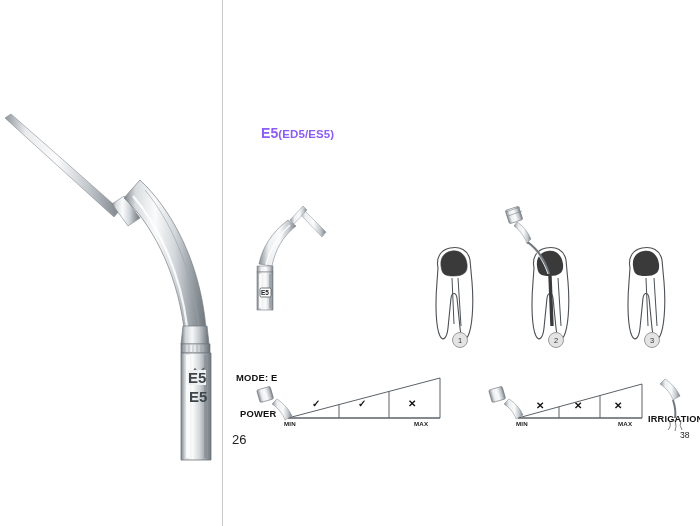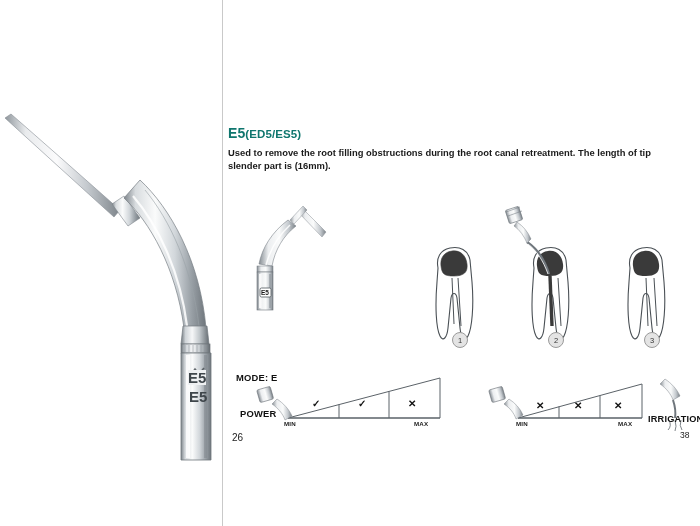--- a/index.html
+++ b/index.html
@@ -18,21 +18,21 @@
   
   .vdivider {
     position: absolute;
     left: 222px; top: 0; width: 1px; height: 526px;
     background: #c9c9c9;
   }
   
   .bigtip { position: absolute; left: 0; top: 100px; width: 222px; height: 360px; }
   
   .right { position: absolute; left: 228px; top: 126px; width: 466px; }
-  .title { font-size: 12.5px; color: #0f766e; line-height: 1.1; font-weight: 700; letter-spacing: .1px; }
+  .title { font-size: 12.5px; color: #8b5cf6; line-height: 1.1; font-weight: 700; letter-spacing: .1px; margin-left: 33px; }
   .title .code { font-size: 14px; font-weight: 700; }
   .title .alt { font-size: 11.5px; font-weight: 700; }
   .desc {
     margin-top: 4px;
     font-size: 9.4px; color: #1a1a1a; line-height: 1.42;
     width: 452px; font-weight: 600;
   }
   
   .figures { position: absolute; left: 228px; top: 186px; width: 466px; height: 180px; }
   .figlabel {
@@ -44,21 +44,21 @@
   .tipbadge {
     position: absolute; font-size: 6.5px; font-weight: 700; color: #1b1b1b;
   }
   
   .moderow { position: absolute; left: 228px; top: 370px; width: 466px; height: 80px; }
   .modetext { position: absolute; font-size: 9.4px; font-weight: 700; color: #111; letter-spacing: .2px; }
   .minmax { position: absolute; font-size: 6.2px; font-weight: 700; color: #222; letter-spacing: .2px; }
   .irrig { position: absolute; font-size: 9.2px; font-weight: 700; color: #111; letter-spacing: .2px; }
   .mark { position: absolute; font-size: 10px; font-weight: 700; color: #111; }
   .pnum-right { position: absolute; left: 680px; top: 430px; font-size: 8.5px; color: #222; }
-  .pnum-left2 { position: absolute; left: 232px; top: 432px; font-size: 10px; color: #222; }
+  .pnum-left2 { position: absolute; left: 232px; top: 432px; font-size: 13px; color: #222; }
   svg { display: block; overflow: visible; }
 </style>
 </head>
 <body>
 
 <div class="page">
 
   <div class="vdivider"></div>
 
   <div class="bigtip">
@@ -121,21 +121,20 @@
       <text x="189" y="302" font-family="Liberation Sans, sans-serif" font-size="15" font-weight="700" fill="#3f464b">E5</text>
     </svg>
   </div>
 
   <div style="position:absolute; left:188px; top:370px; font-size:15px; font-weight:700; color:#3f464b; background:#eef0f2; line-height:1;">E5</div>
 
   <div class="right">
     <div class="title">
       <span class="code">E5</span><span class="alt">(ED5/ES5)</span>
     </div>
-    <div class="desc">Used to remove the root filling obstructions during the root canal retreatment. The length of tip slender part is (16mm).</div>
   </div>
 
   <div class="figures">
     <svg width="466" height="180" viewBox="0 0 466 180">
       <defs>
         <linearGradient id="mini" x1="0" y1="0" x2="1" y2="0">
           <stop offset="0%" stop-color="#868d93"></stop>
           <stop offset="25%" stop-color="#eceef0"></stop>
           <stop offset="55%" stop-color="#fafbfb"></stop>
           <stop offset="80%" stop-color="#c4c9ce"></stop>

